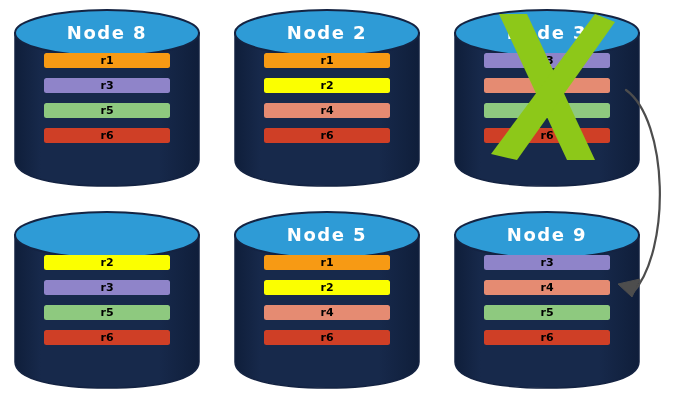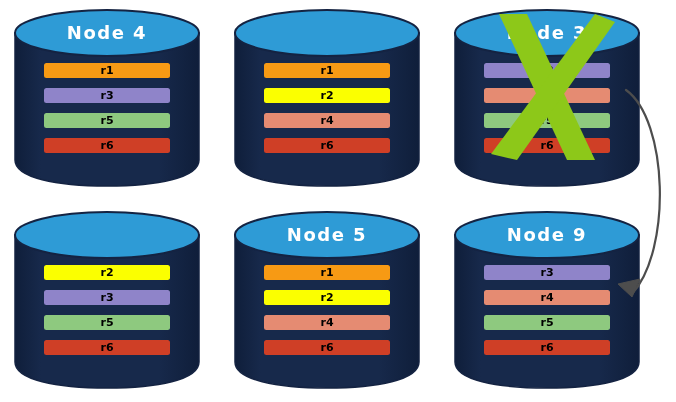--- a/index.html
+++ b/index.html
@@ -48,21 +48,21 @@
     font-family: "DejaVu Sans", sans-serif;
     letter-spacing: 1.5px;
     line-height: 22px;
     pointer-events: none;
     white-space: nowrap;
   }
 
   .bars {
     position: absolute;
     left: 31px;
-    top: 55px;
+    top: 45px;
     width: 126px;
   }
 
   .bar {
     position: relative;
     height: 15px;
     margin-bottom: 10px;
     border-radius: 2.5px;
     text-align: center;
     font-size: 11px;
@@ -102,41 +102,42 @@
             <linearGradient id="bodyGrad0" x1="0" y1="0" x2="1" y2="0">
               <stop offset="0%" stop-color="#0f1e3a"></stop>
               <stop offset="14%" stop-color="#17294b"></stop>
               <stop offset="78%" stop-color="#17294b"></stop>
               <stop offset="100%" stop-color="#0f1e3a"></stop>
             </linearGradient>
           </defs>
           <path d="M 2 25 L 2 152 C 2 170 44 178 94 178 C 144 178 186 170 186 152 L 186 25 Z" fill="url(#bodyGrad0)" stroke="#142342" stroke-width="1.5"></path>
           <ellipse cx="94" cy="25" rx="92" ry="23" fill="#2e9bd6" stroke="#142342" stroke-width="2"></ellipse>
         </svg>
-        <div class="node-title">Node 4</div>
+        <div class="node-title">Node 8</div>
         <div class="bars">
           <div class="bar" style="background: rgb(247, 154, 20);">r1</div>
           <div class="bar" style="background: rgb(143, 132, 201);">r3</div>
           <div class="bar" style="background: rgb(142, 201, 127);">r5</div>
           <div class="bar" style="background: rgb(207, 63, 38);">r6</div>
         </div>
       </div>
       <div class="node" style="left: 233px; top: 8px;">
         <svg class="cyl-svg" viewBox="0 0 188 178">
           <defs>
             <linearGradient id="bodyGrad1" x1="0" y1="0" x2="1" y2="0">
               <stop offset="0%" stop-color="#0f1e3a"></stop>
               <stop offset="14%" stop-color="#17294b"></stop>
               <stop offset="78%" stop-color="#17294b"></stop>
               <stop offset="100%" stop-color="#0f1e3a"></stop>
             </linearGradient>
           </defs>
           <path d="M 2 25 L 2 152 C 2 170 44 178 94 178 C 144 178 186 170 186 152 L 186 25 Z" fill="url(#bodyGrad1)" stroke="#142342" stroke-width="1.5"></path>
           <ellipse cx="94" cy="25" rx="92" ry="23" fill="#2e9bd6" stroke="#142342" stroke-width="2"></ellipse>
         </svg>
+        <div class="node-title">Node 2</div>
         <div class="bars">
           <div class="bar" style="background: rgb(247, 154, 20);">r1</div>
           <div class="bar" style="background: rgb(251, 255, 0);">r2</div>
           <div class="bar" style="background: rgb(229, 139, 114);">r4</div>
           <div class="bar" style="background: rgb(207, 63, 38);">r6</div>
         </div>
       </div>
       <div class="node" style="left: 453px; top: 8px;">
         <svg class="cyl-svg" viewBox="0 0 188 178">
           <defs>

